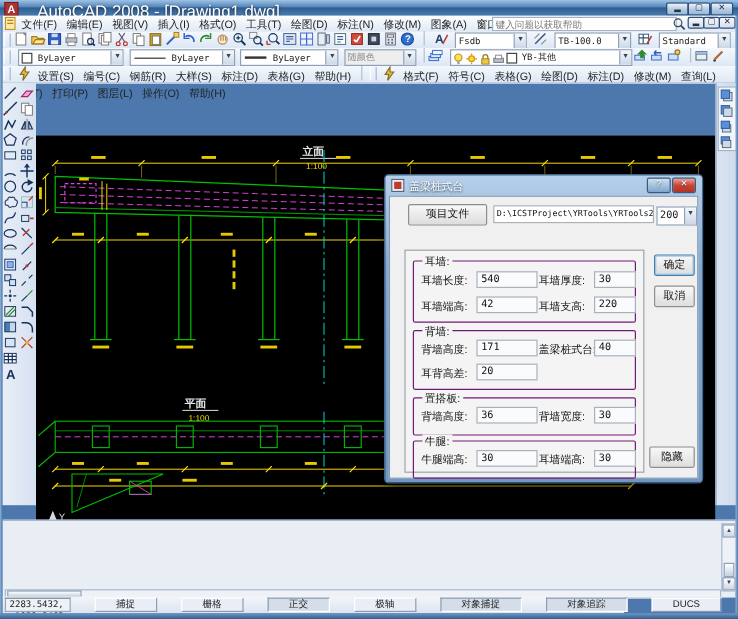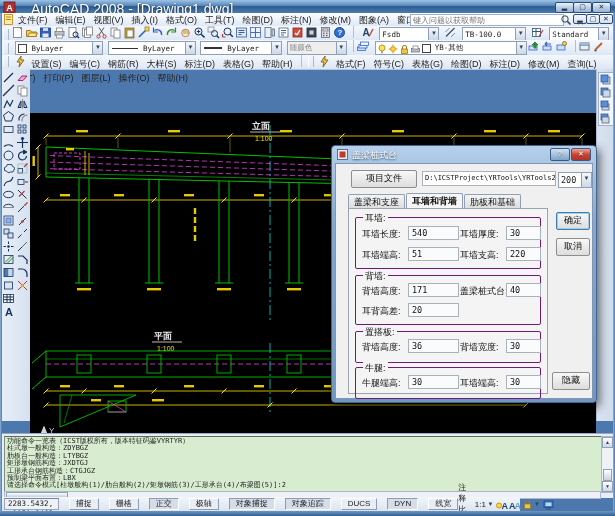--- a/index.html
+++ b/index.html
@@ -48,21 +48,21 @@
   #tabsbar{left:30px;top:421px;width:566px;height:12px;background:linear-gradient(#eef2f8,#d8e1ee);
     border-top:1px solid #9fb0c8;font-size:8px;display:flex;align-items:center;}
   .tnav{width:9px;height:9px;margin-left:1px;background:linear-gradient(#fff,#ccd6e4);border:1px solid #8fa0b8;
     font-size:5px;line-height:8px;text-align:center;color:#345;}
   .mtab{padding:0 6px;height:11px;line-height:11px;border:1px solid #8fa0b8;border-bottom:none;background:#dde4ee;color:#333;
     border-radius:2px 2px 0 0;margin-left:1px;}
   .mtab.active{background:#fff;font-weight:bold;}
   #hscroll{flex:1;height:8px;margin:0 2px;background:#e4eaf3;border:1px solid #aab9cf;position:relative;}
   #hthumb{position:absolute;left:1px;top:0px;width:90px;height:6px;background:linear-gradient(#fdfefe,#c3d1e3);border:1px solid #8fa0b8;}
   
-  #dlg{left:331px;top:145px;width:264px;height:256px;border-radius:4px;
+  #dlg{left:320px;top:145px;width:264px;height:256px;border-radius:4px;
     background:linear-gradient(#b6d0ea,#84a9cf 30%,#6f97c2);border:1px solid #44658e;
     box-shadow:3px 4px 10px rgba(0,0,0,.55);}
   #dlg-title{left:0;top:0;width:100%;height:16px;font-size:9px;color:#fff;text-shadow:0 1px 2px #234;}
   #dlg-title .txt{position:absolute;left:20px;top:3px;}
   .dcap{position:absolute;top:2px;width:18px;height:11px;border-radius:2px;border:1px solid #3a5a82;
     font-size:7px;line-height:10px;text-align:center;color:#fff;}
   #dlg-help{right:26px;background:linear-gradient(#cfe0f0,#7fa5cc);}
   #dlg-close{right:5px;background:linear-gradient(#f0a091,#cc4433 50%,#b03326);}
   #dlg-body{left:3px;top:17px;width:256px;height:234px;background:#f0f0f0;border:1px solid #7f96b4;font-size:9px;color:#111;}
   .dbtn{position:absolute;width:32px;height:16px;background:linear-gradient(#f8f8f8,#dddddd);
@@ -87,21 +87,21 @@
   #cmdvs{left:599px;top:2px;width:11px;height:55px;background:#eef1f6;border:1px solid #aab9cf;}
   .varr{position:absolute;left:0px;width:9px;height:9px;background:linear-gradient(#fff,#ccd6e4);border:1px solid #8fa0b8;
     font-size:5px;line-height:8px;text-align:center;color:#345;}
   #cmdhs{left:2px;top:57px;width:595px;height:6px;background:#eef1f6;border:1px solid #aab9cf;}
   #cmdhthumb{position:absolute;left:1px;top:0;width:60px;height:4px;background:linear-gradient(#fff,#c3d1e3);border:1px solid #8fa0b8;}
   
   #statusbar{left:2px;top:497px;width:518px;height:14px;background:linear-gradient(#f2f6fb,#dce4ef);
     display:flex;align-items:center;font-size:8px;color:#222;}
   #coords{width:148px;height:10px;margin-left:2px;border:1px solid #98a6ba;border-top-color:#76849a;background:#eef2f7;
     font-family:"DejaVu Sans Mono",monospace;font-size:7.5px;line-height:10px;padding-left:3px;}
-  .sbtn{height:10px;line-height:10px;padding:0 6px;margin-left:10px;white-space:nowrap;
+  .sbtn{height:10px;line-height:10px;padding:0 17px;margin-left:20px;white-space:nowrap;
     border:1px solid;border-color:#fff #8e9cb4 #8e9cb4 #fff;background:#e9eef6;}
   .sbtn.pressed{border-color:#8e9cb4 #fff #fff #8e9cb4;background:#d5dde9;}
   #sb-right{margin-left:auto;display:flex;align-items:center;}
   #bottomframe{left:0;top:511px;width:615px;height:5px;background:linear-gradient(#6f97c2,#2f5d92);}
   .frame{top:13px;width:2px;height:498px;background:linear-gradient(90deg,#8fb3d9,#4d78ad);}
   svg text{font-family:"Liberation Sans","DejaVu Sans",sans-serif;}
 </style>
 </head>
 <body>
 
@@ -782,32 +782,31 @@
       <span class="dcap" id="dlg-help">?</span>
       <span class="dcap" id="dlg-close">✕</span>
     </div>
     <div id="dlg-body" class="abs">
       <span class="dbtn" style="left:15px;top:6px;width:64px">项目文件</span>
       <span class="ftxt" style="left:86px;top:7px;width:130px">D:\ICSTProject\YRTools\YRTools2007\Debug\2..</span>
       <span class="combo abs" style="left:222px;top:7px;width:32px;height:14px">
         <span class="val" style="font-size:8.5px">200</span>
           <span class="dd">▼</span>
         </span>
-      <div class="abs" style="left:12px;top:30px"><span class="tab">盖梁和支座</span><span class="tab active">耳墙和背墙</span><span class="tab">肋板和基础</span></div>
 
       <div id="dpage">
 
         <div class="grp" style="top:8px;height:50px">
           <span class="gt">耳墙:</span>
           <span class="fl" style="left:6px;top:10px">耳墙长度:</span>
           <span class="fi" style="left:52px;top:8px;width:46px">540</span>
           <span class="fl" style="left:104px;top:10px">耳墙厚度:</span>
           <span class="fi" style="left:150px;top:8px;width:30px">30</span>
           <span class="fl" style="left:6px;top:31px">耳墙端高:</span>
-          <span class="fi" style="left:52px;top:29px;width:46px">51</span>
+          <span class="fi" style="left:52px;top:29px;width:46px">42</span>
           <span class="fl" style="left:104px;top:31px">耳墙支高:</span>
           <span class="fi" style="left:150px;top:29px;width:30px">220</span>
         </div>
 
         <div class="grp" style="top:66px;height:48px">
           <span class="gt">背墙:</span>
           <span class="fl" style="left:6px;top:9px">背墙高度:</span>
           <span class="fi" style="left:52px;top:7px;width:46px">171</span>
           <span class="fl" style="left:104px;top:9px">盖梁桩式台:</span>
           <span class="fi" style="left:150px;top:7px;width:30px">40</span>
@@ -831,29 +830,20 @@
           <span class="fi" style="left:150px;top:7px;width:30px">30</span>
         </div>
       </div>
       <span class="dbtn def" style="left:220px;top:48px">确定</span>
       <span class="dbtn" style="left:220px;top:74px">取消</span>
       <span class="dbtn" style="left:216px;top:208px;width:36px">隐藏</span>
     </div>
   </div>
 
   <div id="cmdwin" class="abs">
-    <div id="cmdinner" class="abs">
-        <div class=" cline">功能命令一览表（ICST版权所有，版本特征码鉴VYRTYR）</div>
-        <div class=" cline">柱式墩一般构造：ZDYBGZ</div>
-        <div class=" cline">肋板台一般构造：LTYBGZ</div>
-        <div class=" cline">矩形墩钢筋构造：JXDTGJ</div>
-        <div class=" cline">工形承台钢筋构造：CTGJGZ</div>
-        <div class=" cline">预制梁平面布置：LBX</div>
-        <div class=" cline">请选择命令模式[柱墩般构(1)/肋台般构(2)/矩墩钢筋(3)/工形承台(4)/布梁图(5)]:2</div>
-      </div>
     <div id="cmdvs" class="abs">
       <span class="varr" style="top:0">▲</span>
       <span class="varr" style="bottom:0">▼</span>
       <span class="abs" style="left:1px;top:32px;width:7px;height:10px;background:linear-gradient(#fff,#c3d1e3);border:1px solid #8fa0b8"></span>
     </div>
     <div id="cmdhs" class="abs">
         <div id="cmdhthumb"></div>
       </div>
   </div>
 

